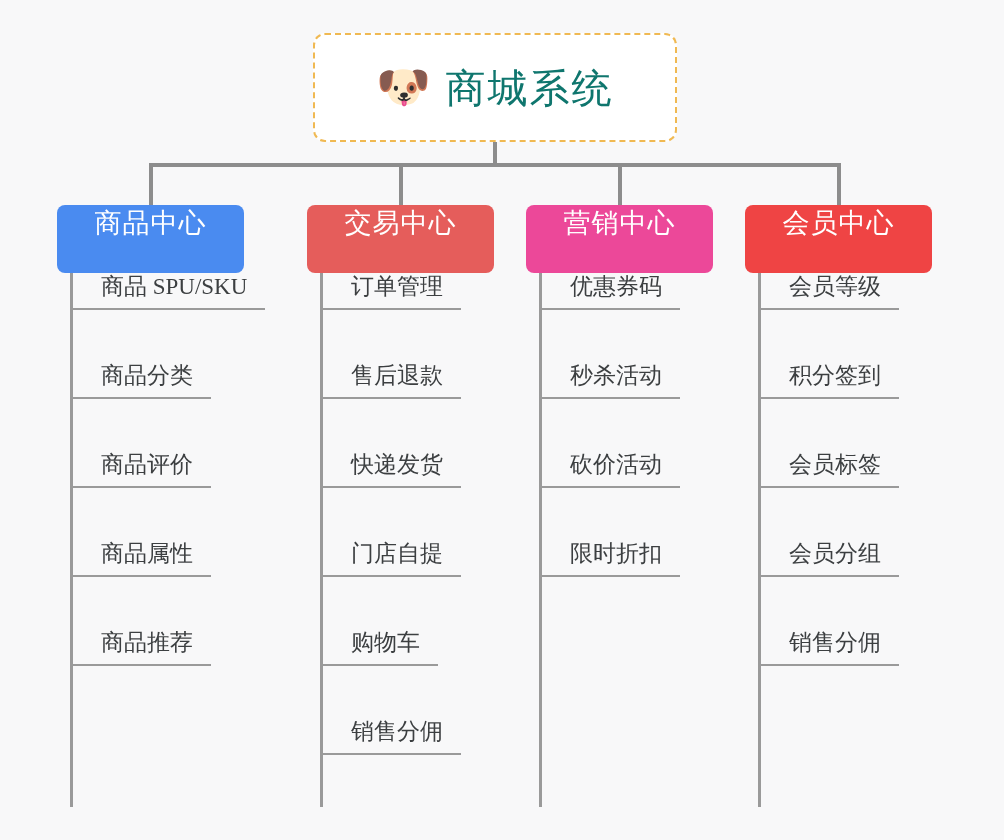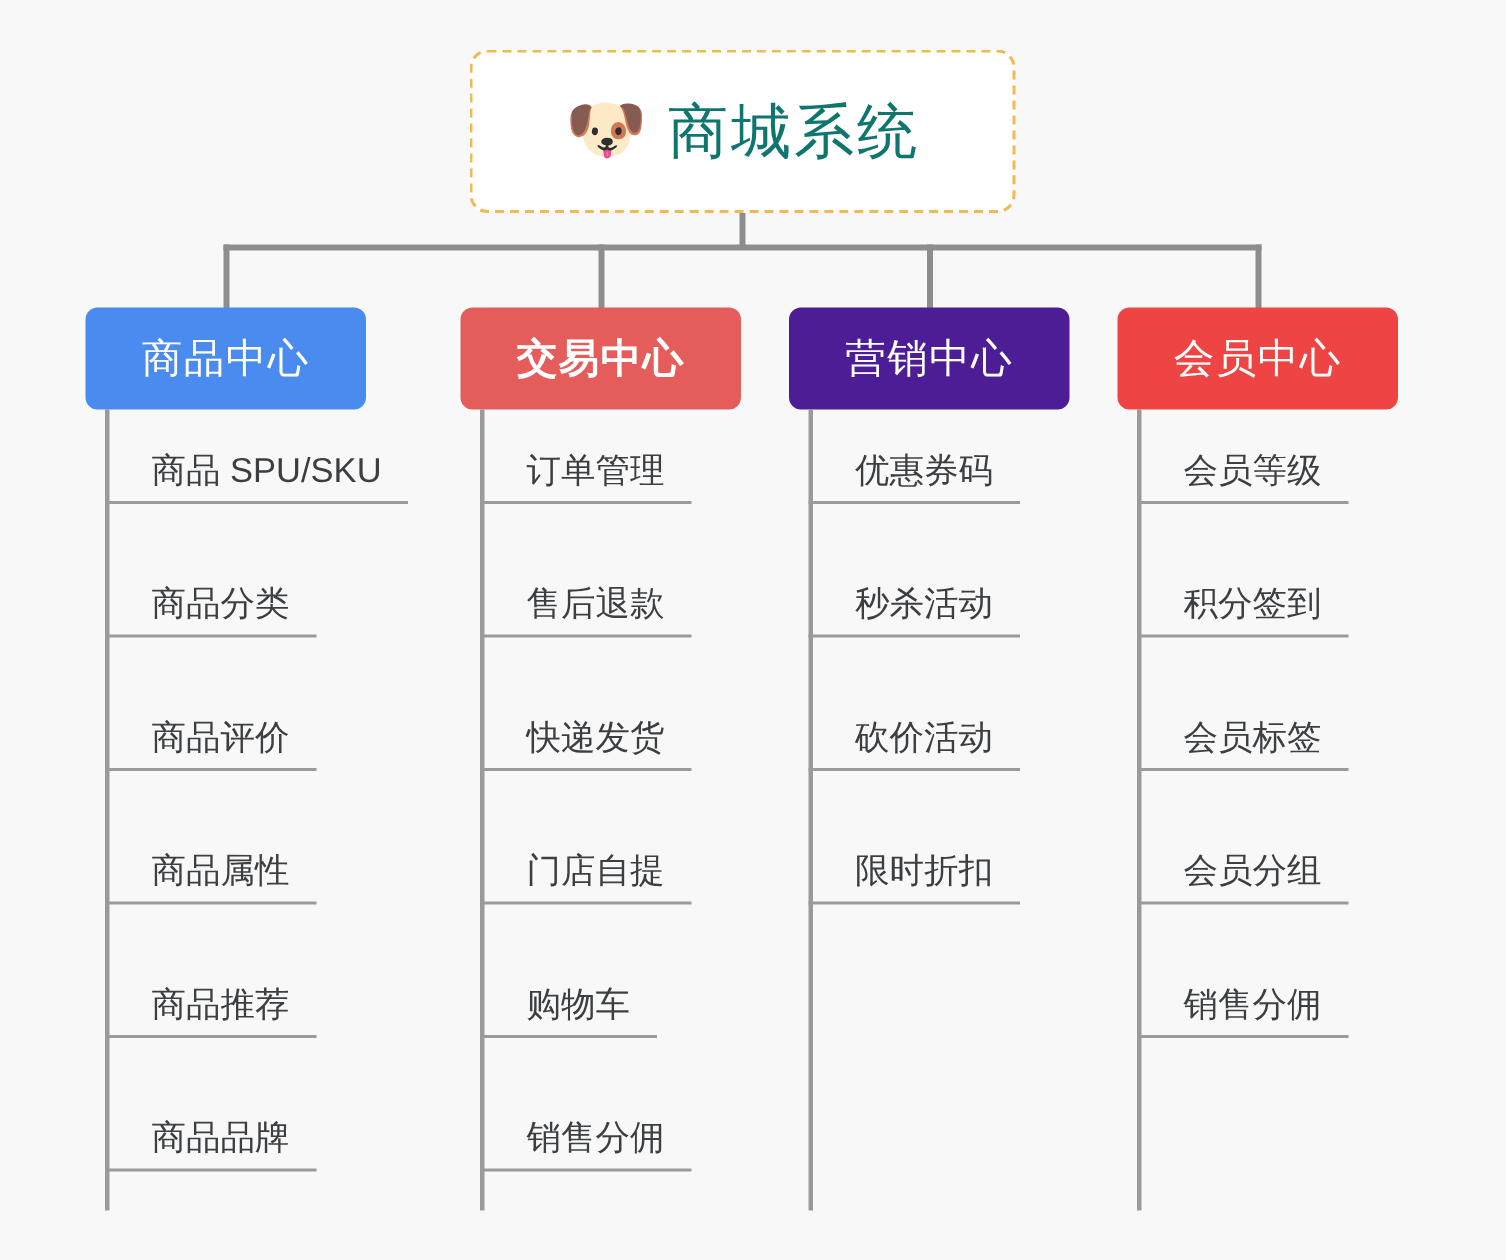--- a/index.html
+++ b/index.html
@@ -60,21 +60,20 @@
   .column {
     position: absolute;
     top: 205px;
     width: 187px;
   }
   .cat-box {
     width: 187px;
     height: 68px;
     border-radius: 8px;
     display: flex;
-    align-items: center;
     justify-content: center;
     color: #ffffff;
     font-size: 27px;
     letter-spacing: 1px;
     box-sizing: border-box;
   }
   .leaf-list {
     position: relative;
     margin-top: 0;
     padding-top: 0;
@@ -84,22 +83,23 @@
     left: 13px;
     top: 0;
     width: 3px;
     background: #9a9a9a;
   }
   .leaf {
     position: relative;
     height: 89px;
     box-sizing: border-box;
     display: flex;
-    align-items: center;
+    align-items: flex-start;
     padding-left: 13px;
+    font-family: Liberation Serif, serif;
   }
   .leaf-inner {
     display: inline-block;
     border-bottom: 2px solid #9a9a9a;
     padding: 0 18px 6px 31px;
     font-size: 23px;
     color: #3c3f41;
     white-space: nowrap;
     line-height: 1.25;
   }
@@ -135,28 +135,25 @@
         </div>
       <div class="leaf">
           <span class="leaf-inner">商品评价</span>
         </div>
       <div class="leaf">
           <span class="leaf-inner">商品属性</span>
         </div>
       <div class="leaf">
           <span class="leaf-inner">商品推荐</span>
         </div>
-      <div class="leaf">
-          <span class="leaf-inner">商品品牌</span>
-        </div>
     </div>
   </div>
 
   <div class="column" style="left:307px;">
-    <div class="cat-box" style="background: rgb(229, 93, 91); font-weight: bold;">
+    <div class="cat-box" style="background: rgb(229, 93, 91);">
       <span>交易中心</span>
     </div>
     <div class="leaf-list">
       <div class="spine" style="height:534px;"></div>
       <div class="leaf">
           <span class="leaf-inner">订单管理</span>
         </div>
       <div class="leaf">
           <span class="leaf-inner">售后退款</span>
         </div>
@@ -169,21 +166,21 @@
       <div class="leaf">
           <span class="leaf-inner">购物车</span>
         </div>
       <div class="leaf">
           <span class="leaf-inner">销售分佣</span>
         </div>
     </div>
   </div>
 
   <div class="column" style="left:526px;">
-    <div class="cat-box" style="background: #4c1d95;">
+    <div class="cat-box" style="background: #ec4899;">
       <span>营销中心</span>
     </div>
     <div class="leaf-list">
       <div class="spine" style="height:534px;"></div>
       <div class="leaf">
           <span class="leaf-inner">优惠券码</span>
         </div>
       <div class="leaf">
           <span class="leaf-inner">秒杀活动</span>
         </div>

